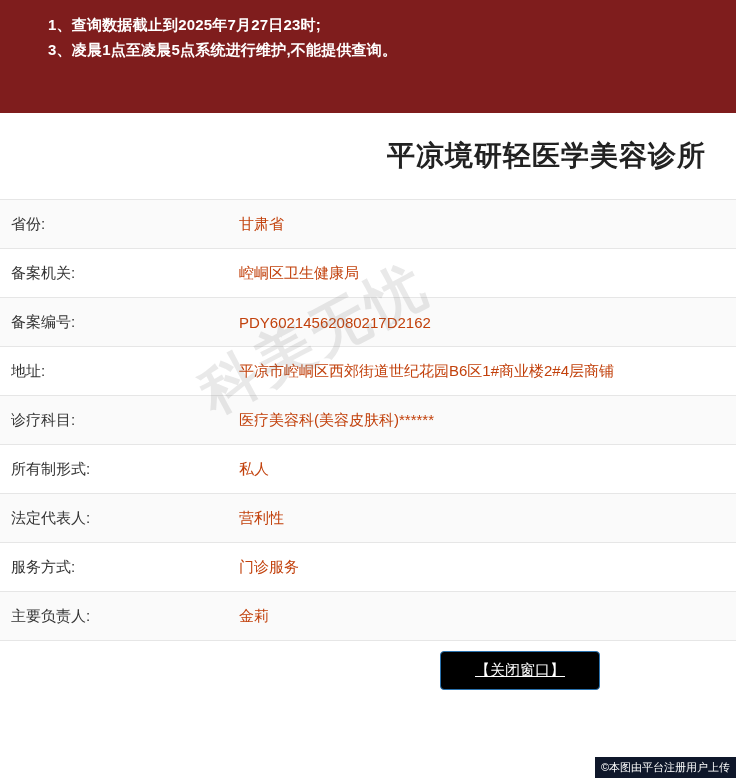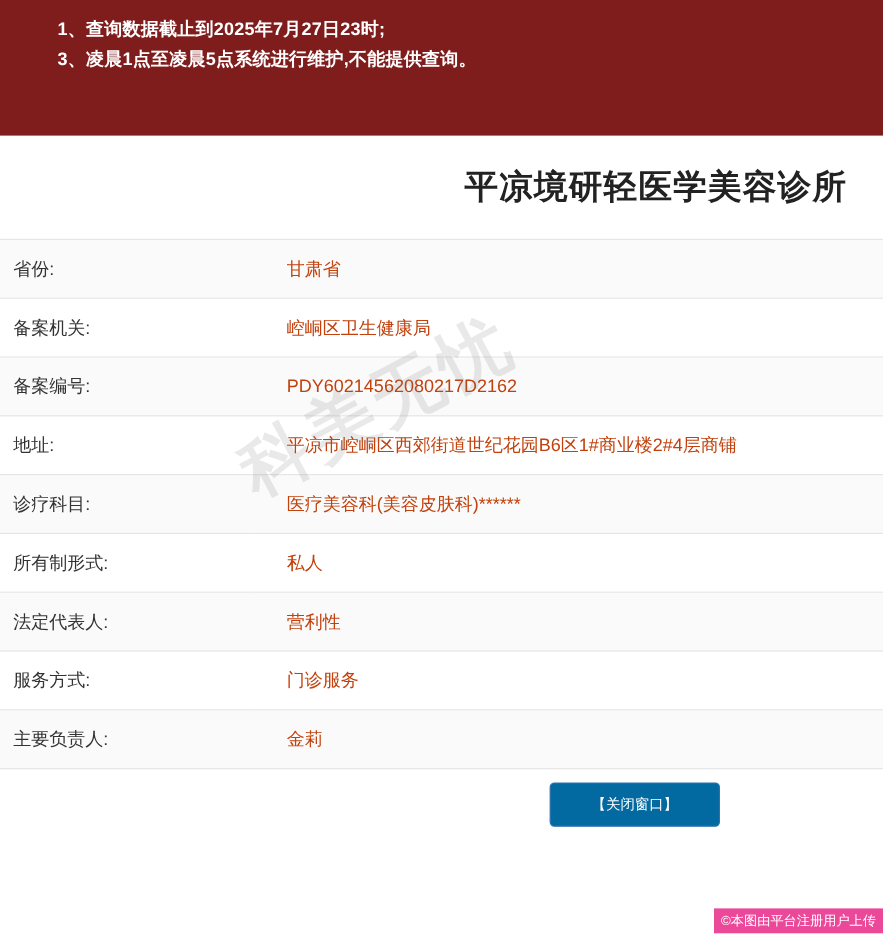--- a/index.html
+++ b/index.html
@@ -86,28 +86,29 @@
   
   .footer {
     height: 58px;
     display: flex;
     align-items: center;
     justify-content: flex-end;
     padding-right: 136px;
     box-sizing: border-box;
   }
   .close-btn {
-    background: #0369a1;
+    background: #000000;
     color: #ffffff;
     border: 1px solid #2a72ae;
     border-radius: 4px;
-    font-size: 12px;
+    font-size: 15px;
     font-family: "Liberation Sans", "DejaVu Sans", sans-serif;
     padding: 9px 34px;
     cursor: pointer;
+    text-decoration: underline;
   }
 
   
   .watermark {
     position: absolute;
     left: 190px;
     top: 300px;
     font-size: 58px;
     font-weight: bold;
     color: rgba(120,120,120,0.16);
@@ -115,21 +116,21 @@
     pointer-events: none;
     white-space: nowrap;
     letter-spacing: 4px;
   }
 
   
   .credit {
     position: absolute;
     right: 0;
     bottom: 0;
-    background: #ec4899;
+    background: #0f172a;
     color: #ffffff;
     font-size: 11px;
     padding: 3px 6px;
     white-space: nowrap;
   }
 </style>
 </head>
 <body>
 
 <div class="notice">

